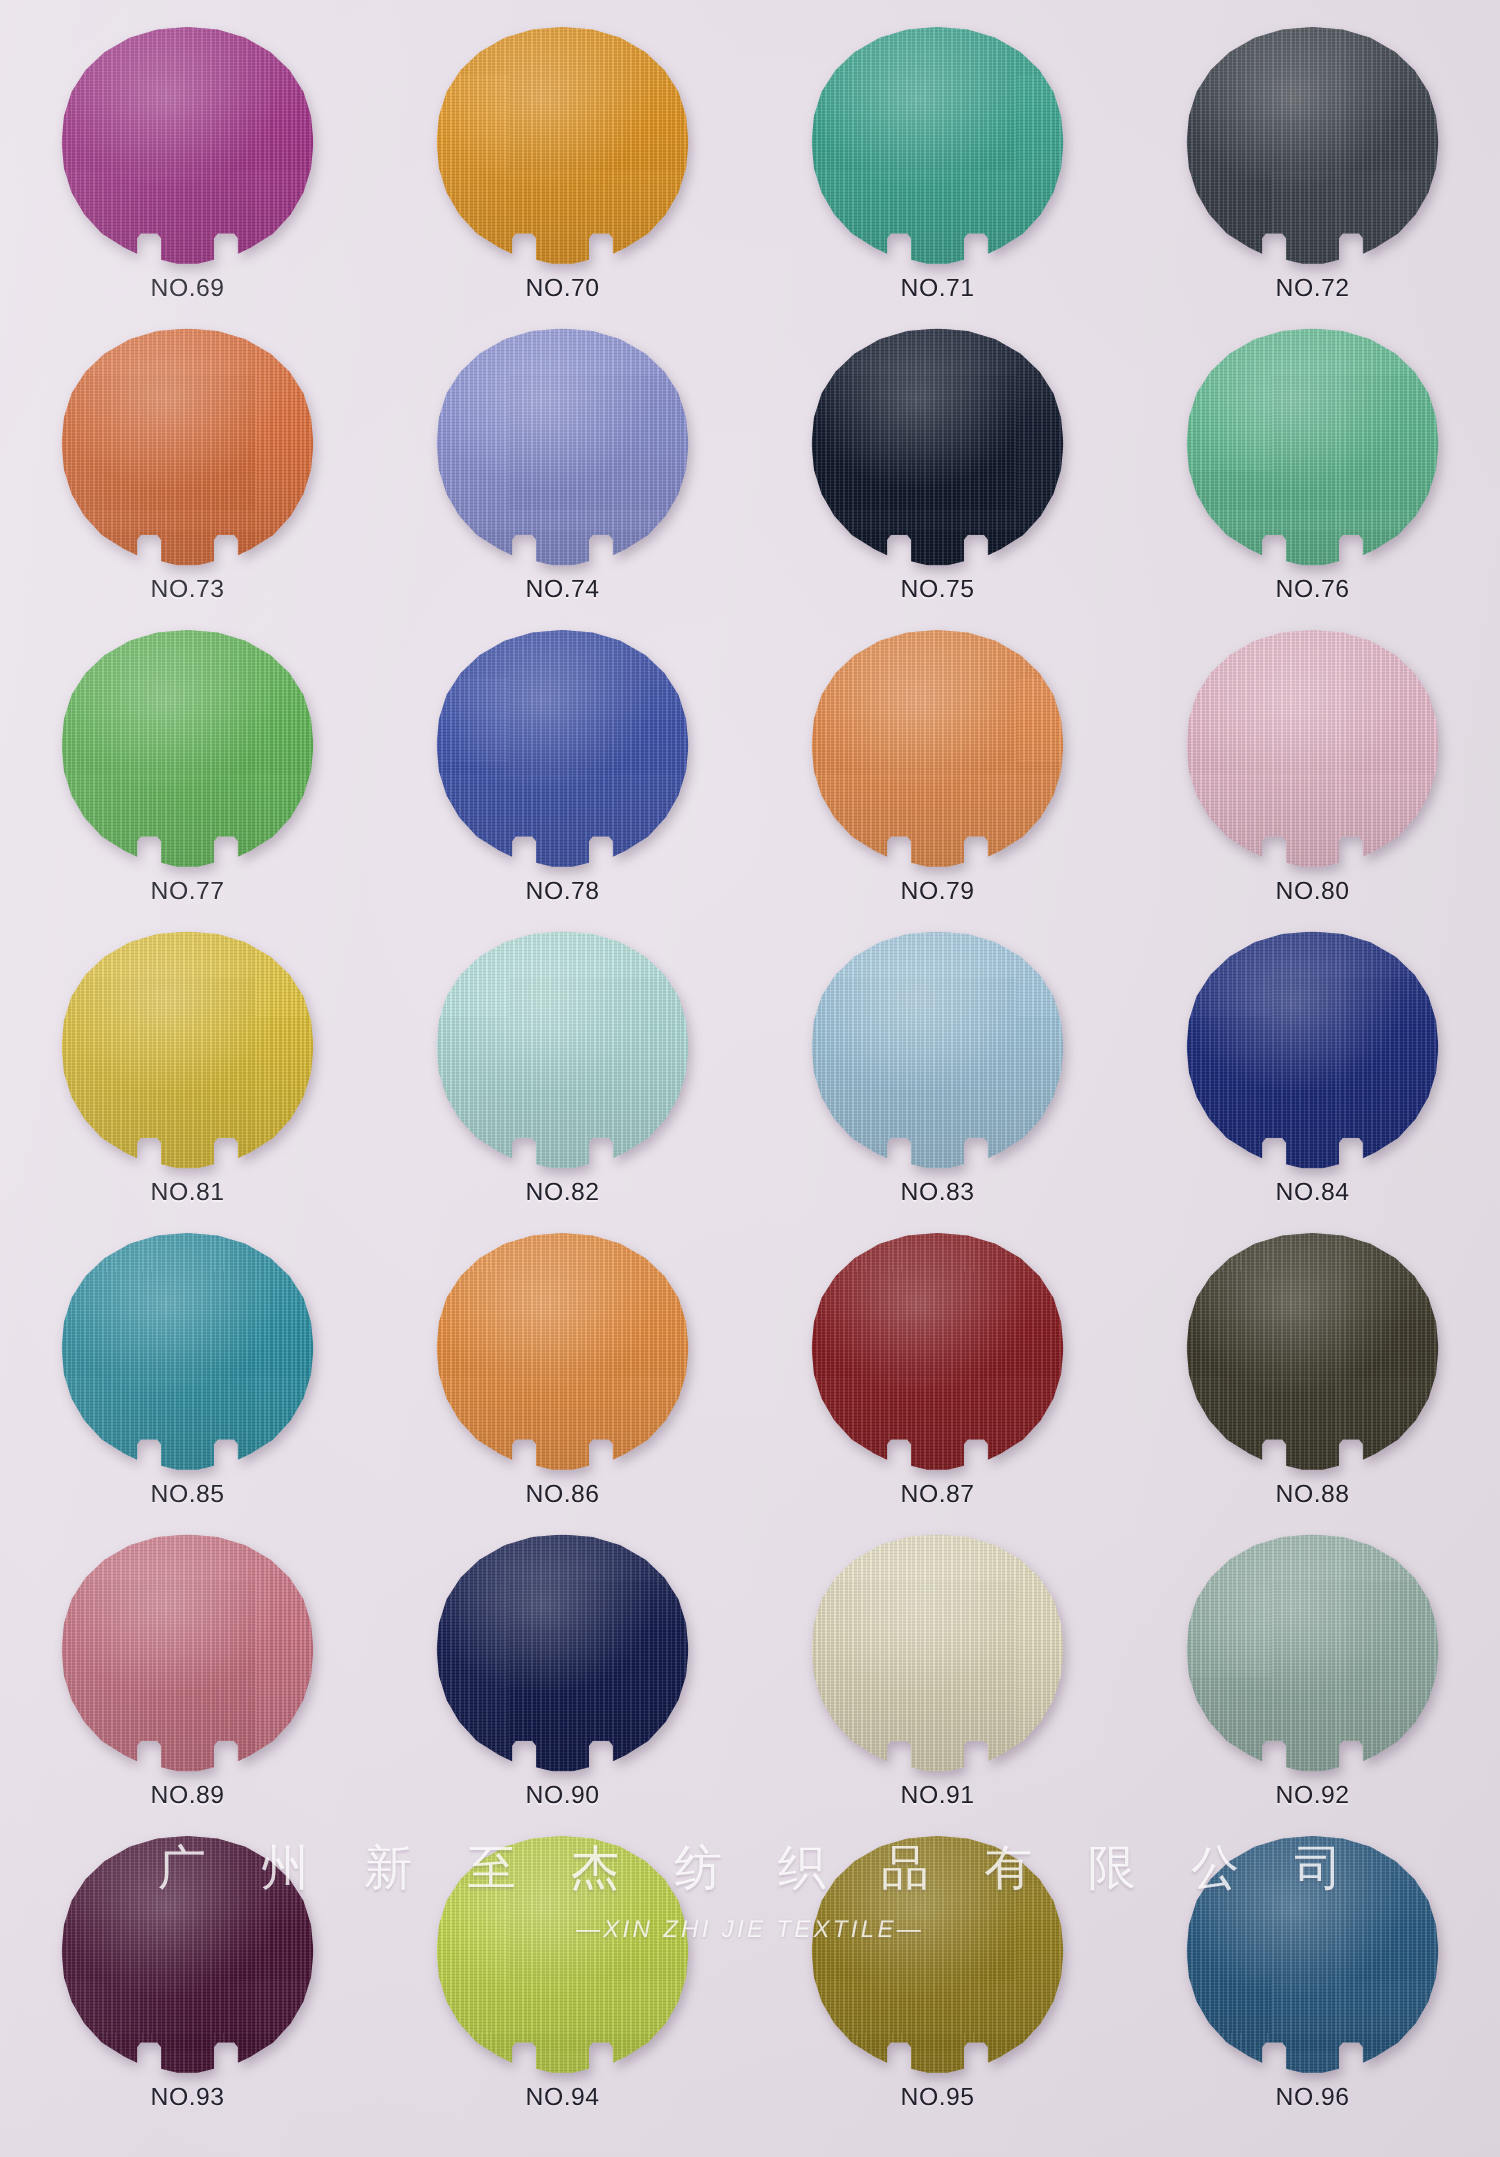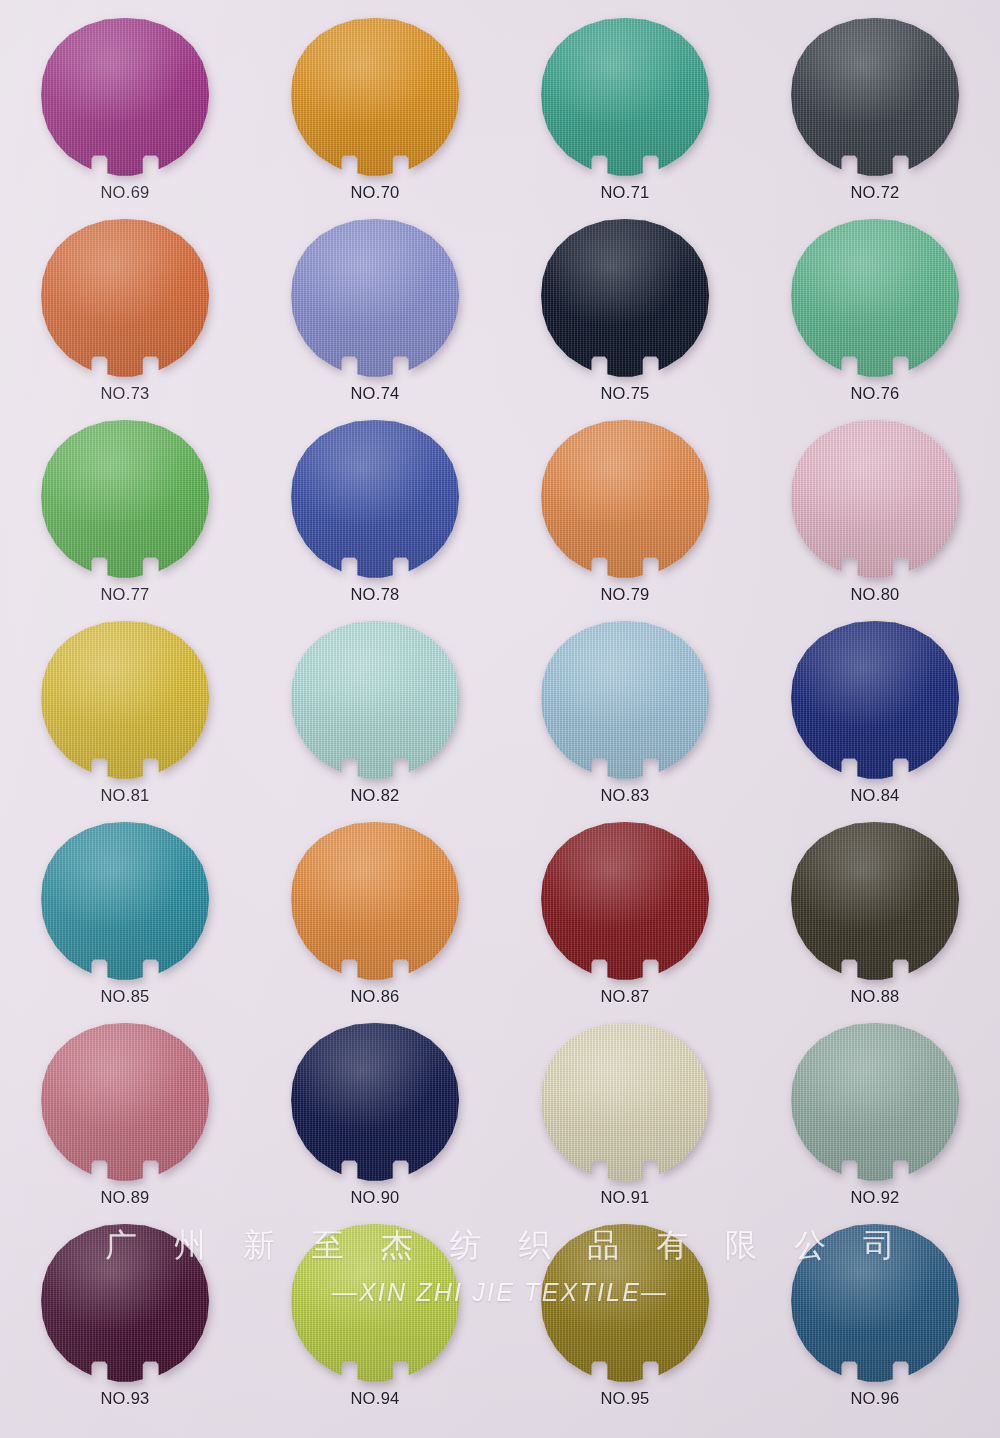--- a/index.html
+++ b/index.html
@@ -99,21 +99,21 @@
     z-index:5;
   }
   #wm-cn{
     font-size:32px;letter-spacing:14px;
     color:rgba(255,255,255,.80);
     text-shadow:0 1px 2px rgba(90,70,100,.22);
     padding-left:14px;
   }
   #wm-en{
     margin-top:10px;
-    font-size:25px;font-style:italic;letter-spacing:2.2px;
+    font-size:16px;font-style:italic;letter-spacing:2.2px;
     color:rgba(255,255,255,.80);
     text-shadow:0 1px 2px rgba(90,70,100,.22);
   }
 </style>
 </head>
 <body>
 
 <div id="card">
 
   <div id="grid">

